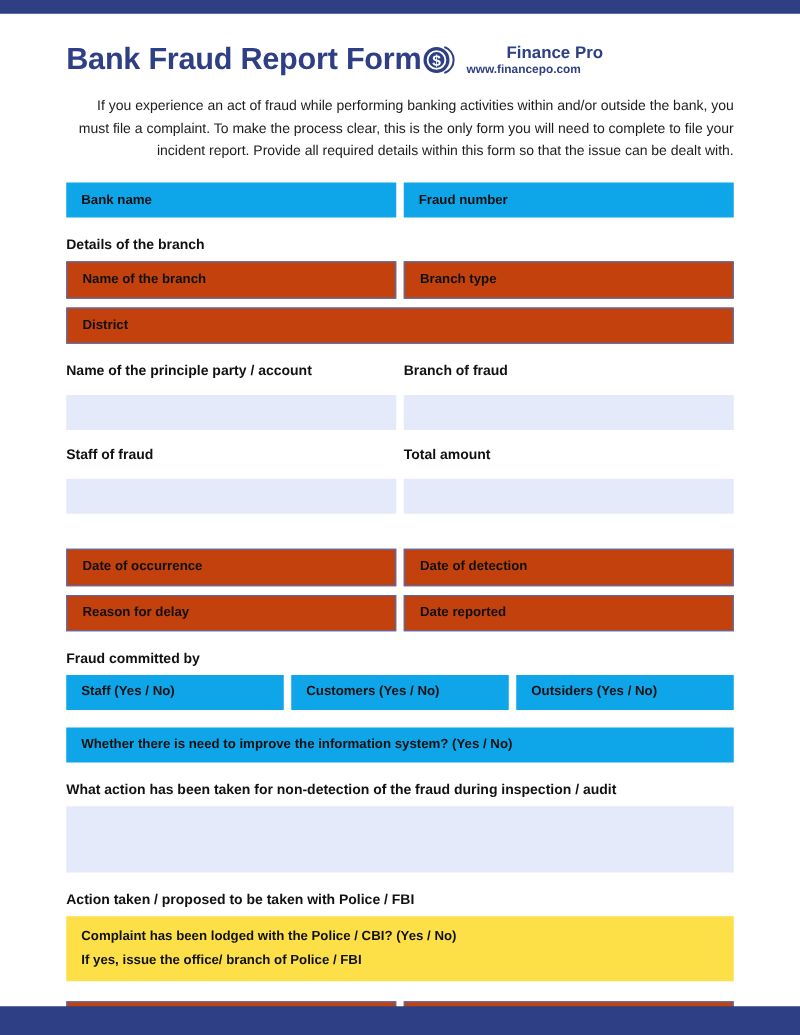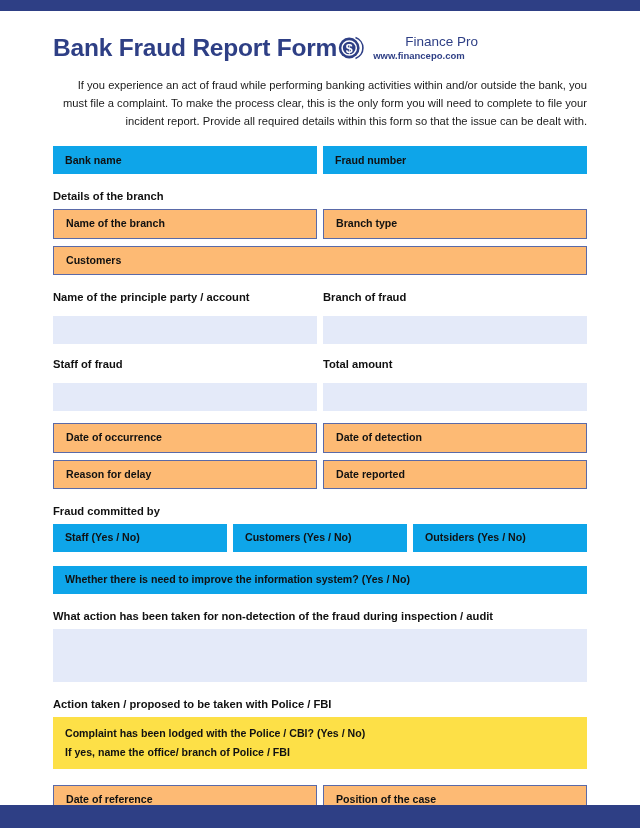--- a/index.html
+++ b/index.html
@@ -57,21 +57,21 @@
   }
   .brand-mark {
     width: 28px;
     height: 28px;
     position: relative;
     flex: 0 0 auto;
   }
   .brand-text { line-height: 1.18; }
   .brand-name {
     font-size: 13.5px;
-    font-weight: normal;
+    font-weight: bold;
     color: #2e3f85;
     padding-left: 32px;
   }
   .brand-url {
     font-size: 9.5px;
     font-weight: bold;
     color: #2e3f85;
   }
   .intro {
     margin-top: 14px;
@@ -103,21 +103,21 @@
     font-size: 10.6px;
     font-weight: bold;
     color: #111111;
     line-height: 1.45;
   }
   .fld.fill {
     background: #0ea5e9;
     border: none;
   }
   .fld.outline {
-    background: #fdba74;
+    background: #c2410c;
     border: 1.3px solid #5a6aa8;
   }
   .fld.blank {
     min-height: 28px;
     background: #e4eaf9;
   }
   .fld.tall {
     min-height: 53px;
     align-items: flex-start;
     background: #e4eaf9;
@@ -129,21 +129,21 @@
     padding: 8px 12px;
   }
   .fld.multi .line { display: block; }
   .fld.multi .line + .line { margin-top: 4px; }
   .stack-label {
     font-size: 11.2px;
     font-weight: bold;
     color: #111111;
     margin-bottom: 6px;
   }
-  .mt12 { margin-top: 12px; }
+  .mt12 { margin-top: 28px; }
   .mt14 { margin-top: 14px; }
   .mt16 { margin-top: 16px; }
 </style>
 </head>
 <body>
 
 <div class="page">
 
   <div class="bar-top"></div>
 
@@ -175,21 +175,21 @@
     </div>
 
     <div class="section-label">Details of the branch</div>
 
     <div class="row">
       <div class="fld outline">Name of the branch</div>
       <div class="fld outline">Branch type</div>
     </div>
 
     <div class="row">
-      <div class="fld outline">Customers</div>
+      <div class="fld outline">District</div>
     </div>
 
     <div class="row mt16">
       <div class="stack-label">Name of the principle party / account</div>
       <div class="stack-label">Branch of fraud</div>
     </div>
 
     <div class="row">
       <div class="fld blank"></div>
       <div class="fld blank"></div>
@@ -232,21 +232,21 @@
     <div class="row">
       <div class="fld tall"></div>
     </div>
 
     <div class="section-label">Action taken / proposed to be taken with Police / FBI</div>
 
     <div class="row">
       <div class="fld multi">
         <div>
           <span class="line">Complaint has been lodged with the Police / CBI? (Yes / No)</span>
-          <span class="line">If yes, name the office/ branch of Police / FBI</span>
+          <span class="line">If yes, issue the office/ branch of Police / FBI</span>
         </div>
       </div>
     </div>
 
     <div class="row mt16">
       <div class="fld outline">Date of reference</div>
       <div class="fld outline">Position of the case</div>
     </div>
 
     <div class="row">

